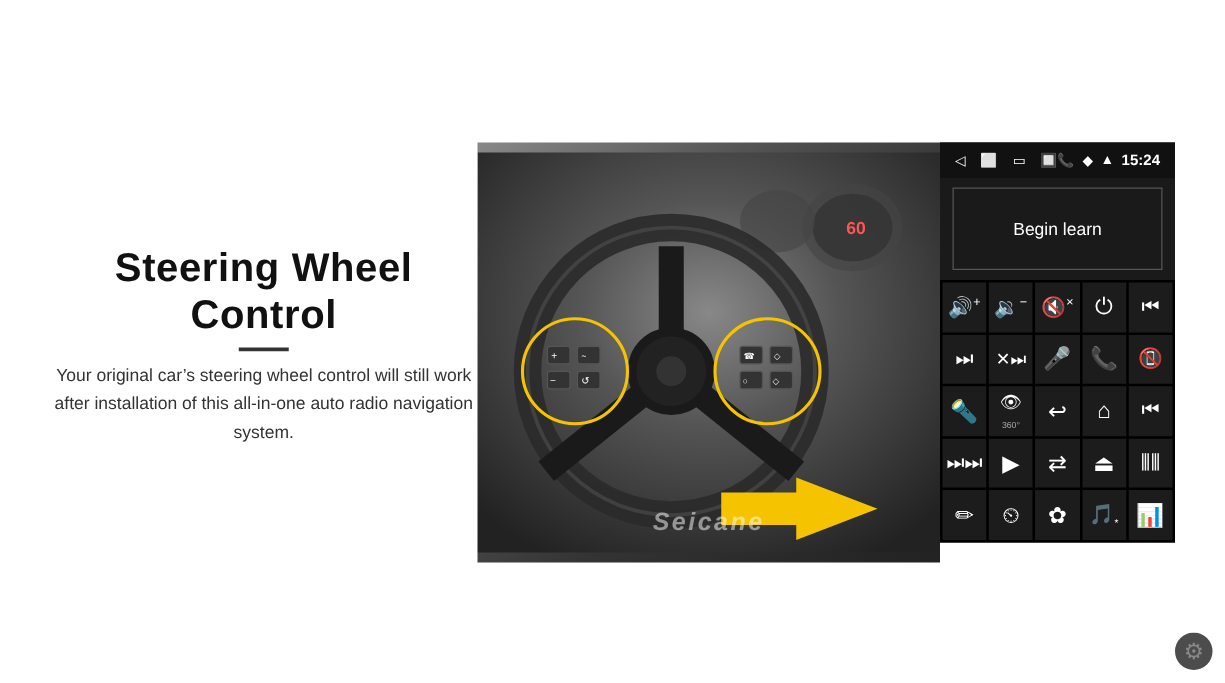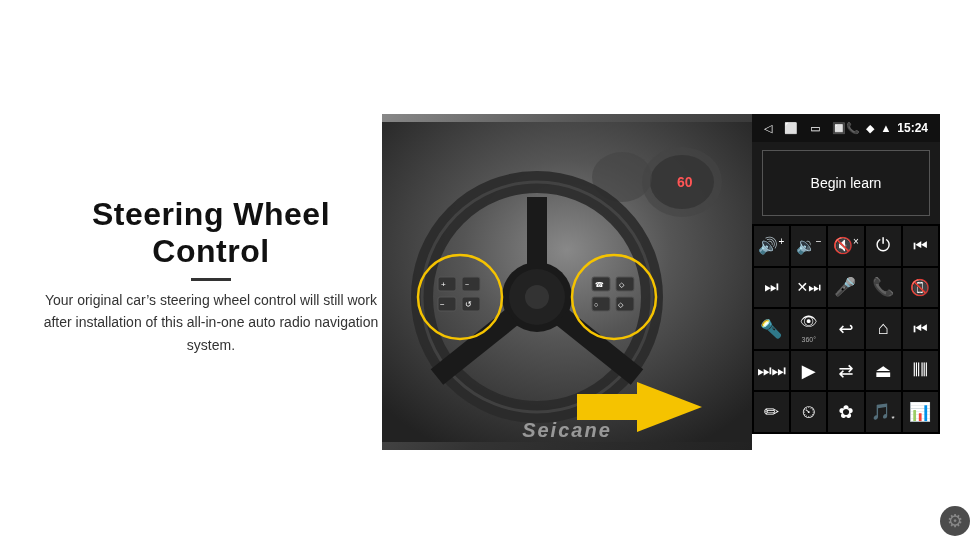--- a/index.html
+++ b/index.html
@@ -61,21 +61,21 @@
       min-width: 370px;
       height: 336px;
       background: linear-gradient(135deg, #888 0%, #555 30%, #333 60%, #222 100%);
       position: relative;
       overflow: hidden;
     }
 
     
     .watermark {
       position: absolute;
-      bottom: 8px;
+      bottom: 20px;
       left: 50%;
       transform: translateX(-50%);
       font-size: 20px;
       font-style: italic;
       color: rgba(255,255,255,0.5);
       font-weight: bold;
       letter-spacing: 2px;
       margin-top: 15px;
     }
 

